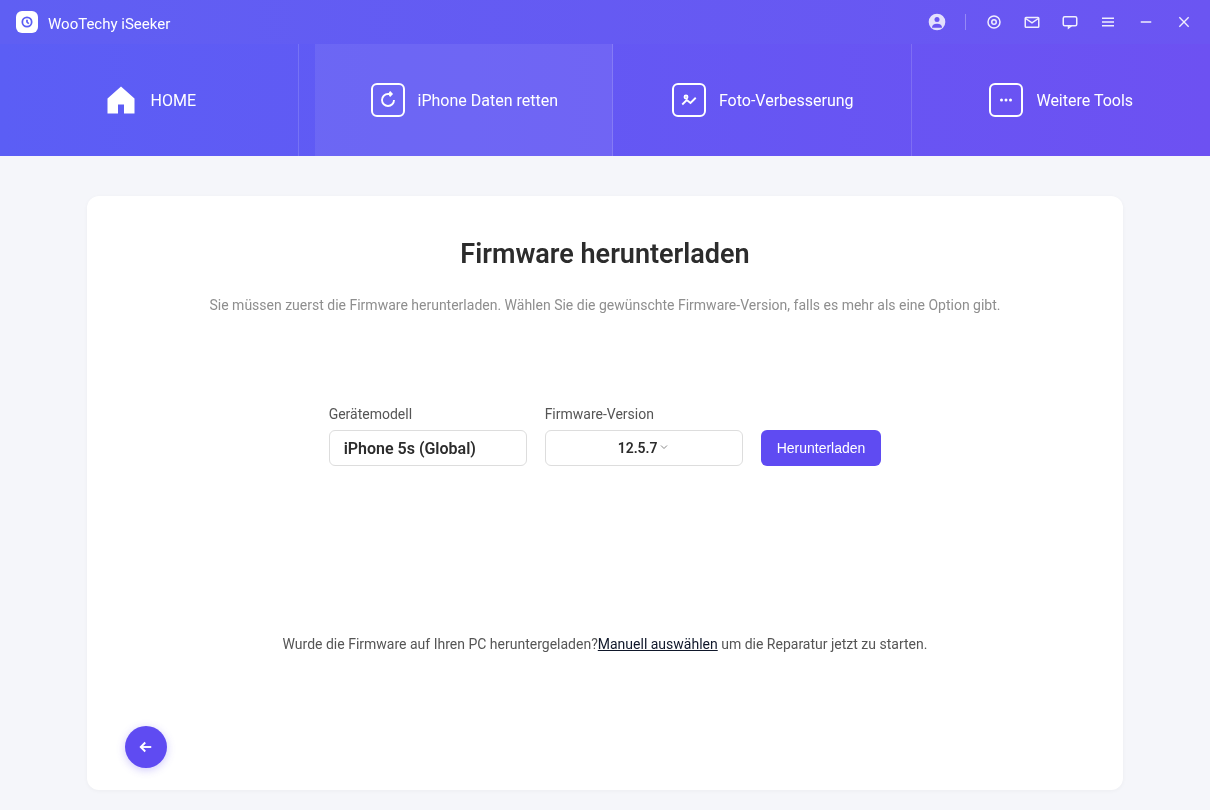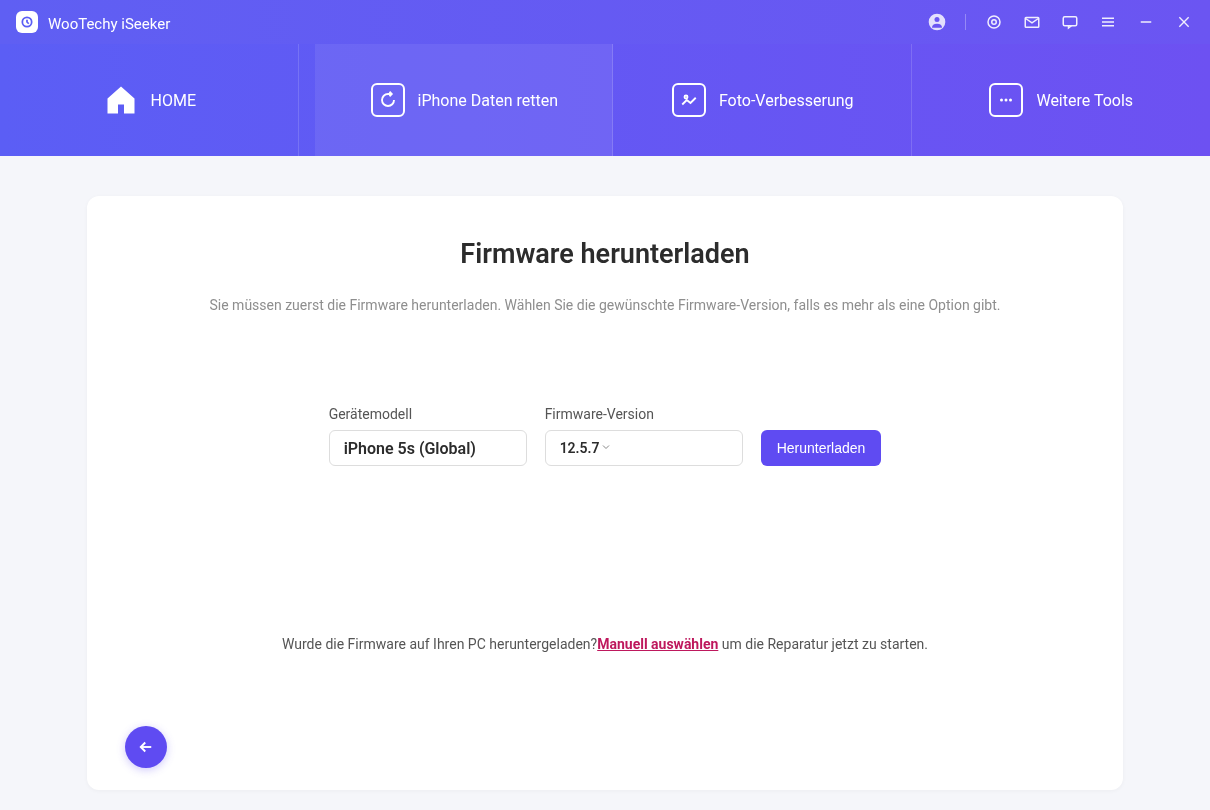--- a/index.html
+++ b/index.html
@@ -205,21 +205,21 @@
       width: 198px;
       height: 36px;
       border: 1px solid #ddd;
       border-radius: 6px;
       padding: 0 14px;
       font-size: 14px;
       font-weight: 600;
       color: #2c2c2c;
       display: flex;
       align-items: center;
-      justify-content: flex-start;
+      justify-content: center;
       cursor: pointer;
     }
     
     .download-btn {
       height: 36px;
       padding: 0 16px;
       background: #5f4bf2;
       color: white;
       border: none;
       border-radius: 6px;
@@ -230,24 +230,23 @@
     }
     
     .footer-text {
       text-align: center;
       margin-top: 170px;
       font-size: 14px;
       color: #555;
     }
     
     .footer-link {
-      color: #be185d;
+      color: #0f172a;
       text-decoration: underline;
       cursor: pointer;
-      font-weight: bold;
     }
     
     .back-btn {
       position: absolute;
       bottom: 22px;
       left: 38px;
       width: 42px;
       height: 42px;
       border-radius: 50%;
       background: #5f4bf2;

